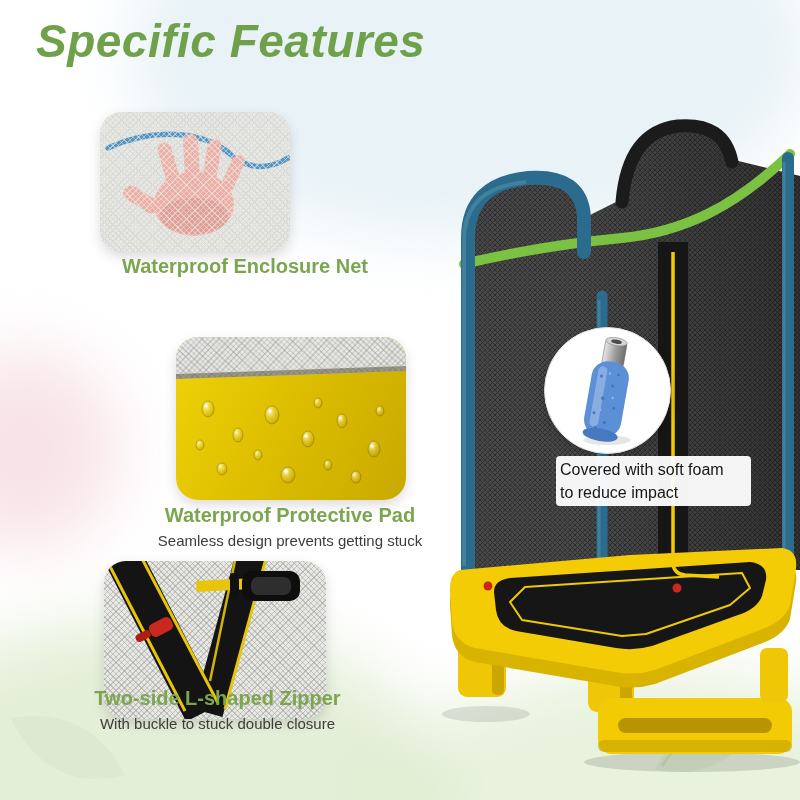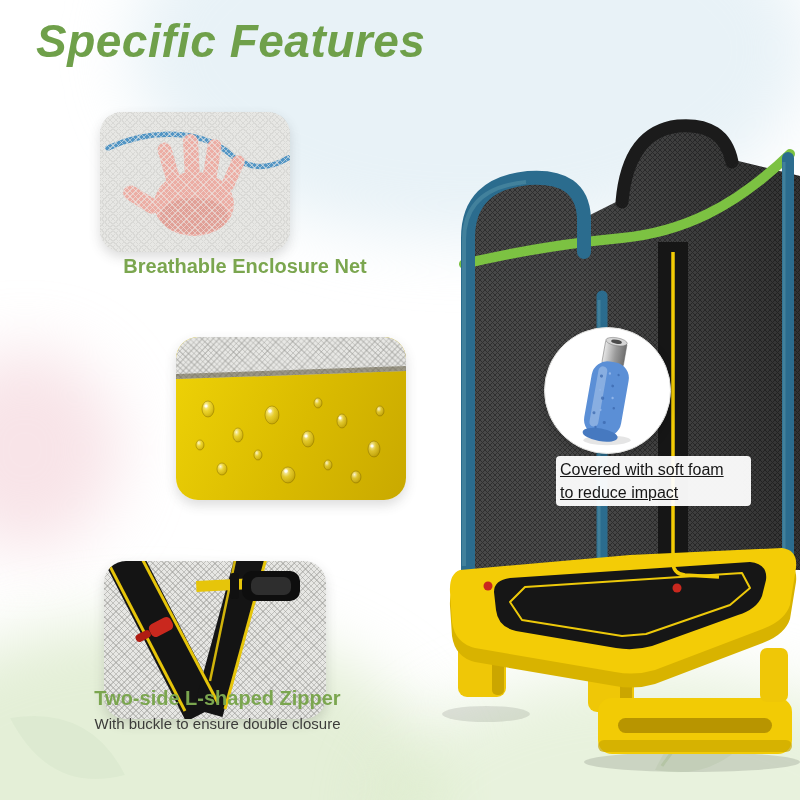--- a/index.html
+++ b/index.html
@@ -42,21 +42,21 @@
   .feat-sub   { font-size:15px; color:#3C3C3A; }
 
   
   .trampoline { position:absolute; left:430px; top:100px; width:370px; height:680px; }
 
   
   .callout-circle { position:absolute; left:544px; top:327px; width:127px; height:127px; border-radius:50%;
       background:#fff; border:1px solid #e2e2e0; box-shadow:0 4px 10px rgba(0,0,0,.18); overflow:hidden; }
   .callout-circle > svg { width:100%; height:100%; }
   .callout-text { position:absolute; left:556px; top:456px; width:195px; font-size:16px; line-height:1.45;
-      color:#161616; background:rgba(255,255,255,.95); padding:2px 4px; border-radius:4px;text-decoration:underline; }
+      color:#161616; background:rgba(255,255,255,.95); padding:2px 4px; border-radius:4px; }
 </style>
 </head>
 <body>
 
 <div class="stage">
 
   <div class="bg-blob blob-top"></div>
   <div class="bg-blob blob-pink"></div>
   <div class="bg-blob blob-green1"></div>
   <div class="bg-blob blob-green2"></div>
@@ -79,21 +79,21 @@
         <rect x="84" y="22" width="15" height="52" rx="7.5" transform="rotate(-3 91 48)"></rect>
         <rect x="62" y="30" width="14" height="46" rx="7" transform="rotate(-16 69 53)"></rect>
         <rect x="34" y="68" width="15" height="40" rx="7.5" transform="rotate(-58 41 88)"></rect>
         <ellipse cx="94" cy="92" rx="40" ry="32"></ellipse>
         <ellipse cx="94" cy="104" rx="34" ry="18" fill="#D8968D" opacity=".55"></ellipse>
       </g>
     </svg>
     <div class="mesh-overlay"></div>
   </div>
   <div class="feat-text ft1">
-    <div class="feat-title">Breathable Enclosure Net</div>
+    <div class="feat-title">Waterproof Enclosure Net</div>
   </div>
 
   <div class="feat-img img-pad">
     <div class="pad-topmesh mesh-bg"></div>
     <svg viewBox="0 0 230 163">
       <defs>
         <radialGradient id="dropGrad" cx="35%" cy="30%" r="75%">
           <stop offset="0" stop-color="rgba(255,255,255,.85)"></stop>
           <stop offset=".45" stop-color="rgba(255,243,170,.25)"></stop>
           <stop offset="1" stop-color="rgba(140,110,0,.32)"></stop>
@@ -118,20 +118,24 @@
       <g fill="rgba(255,255,255,.9)">
         <circle cx="30" cy="69" r="1.6"></circle>
           <circle cx="94" cy="74" r="1.8"></circle>
           <circle cx="130" cy="99" r="1.6"></circle>
         <circle cx="196" cy="109" r="1.6"></circle>
           <circle cx="110" cy="134" r="1.8"></circle>
           <circle cx="164" cy="81" r="1.4"></circle>
       </g>
     </svg>
   </div>
+  <div class="feat-text ft2">
+    <div class="feat-title">Waterproof Protective Pad</div>
+    <div class="feat-sub">Seamless design prevents getting stuck</div>
+  </div>
 
   <div class="feat-img img-zip mesh-bg">
     <svg viewBox="0 0 222 158">
       <path d="M16,-10 L99,152" stroke="#141414" stroke-width="38" fill="none"></path>
       <path d="M148,-10 L104,152" stroke="#141414" stroke-width="30" fill="none"></path>
       <path d="M-2,-10 L81,150" stroke="#E6C50A" stroke-width="3" fill="none"></path>
       <path d="M34,-10 L114,142" stroke="#E6C50A" stroke-width="3" fill="none"></path>
       <path d="M164,-10 L121,148" stroke="#E6C50A" stroke-width="3" fill="none"></path>
       <path d="M133,-10 L106,120" stroke="#E6C50A" stroke-width="2.5" opacity=".9" fill="none"></path>
       <g transform="translate(57,66) rotate(63)">
@@ -141,21 +145,21 @@
       <g>
         <rect x="92" y="20" width="50" height="11" fill="#E6C50A" transform="rotate(-3 92 20)"></rect>
         <rect x="126" y="12" width="9" height="26" rx="3" fill="#111"></rect>
         <rect x="138" y="10" width="58" height="30" rx="10" fill="#0e0e0e"></rect>
         <rect x="147" y="16" width="40" height="18" rx="7" fill="#2e2e2e"></rect>
       </g>
     </svg>
   </div>
   <div class="feat-text ft3">
     <div class="feat-title">Two-side L-shaped Zipper</div>
-    <div class="feat-sub">With buckle to ensure double closure</div>
+    <div class="feat-sub">With buckle to stuck double closure</div>
   </div>
 
   <svg class="trampoline" viewBox="0 0 370 680">
     <defs>
       <pattern id="netmesh" width="5" height="5" patternUnits="userSpaceOnUse">
         <rect width="5" height="5" fill="#3f3f3f"></rect>
         <path d="M0,0L5,5M5,0L0,5" stroke="#242424" stroke-width="1"></path>
       </pattern>
       <linearGradient id="shadeGrad" gradientUnits="userSpaceOnUse" x1="150" y1="0" x2="370" y2="0">
         <stop offset="0" stop-color="rgba(0,0,0,0)"></stop>

